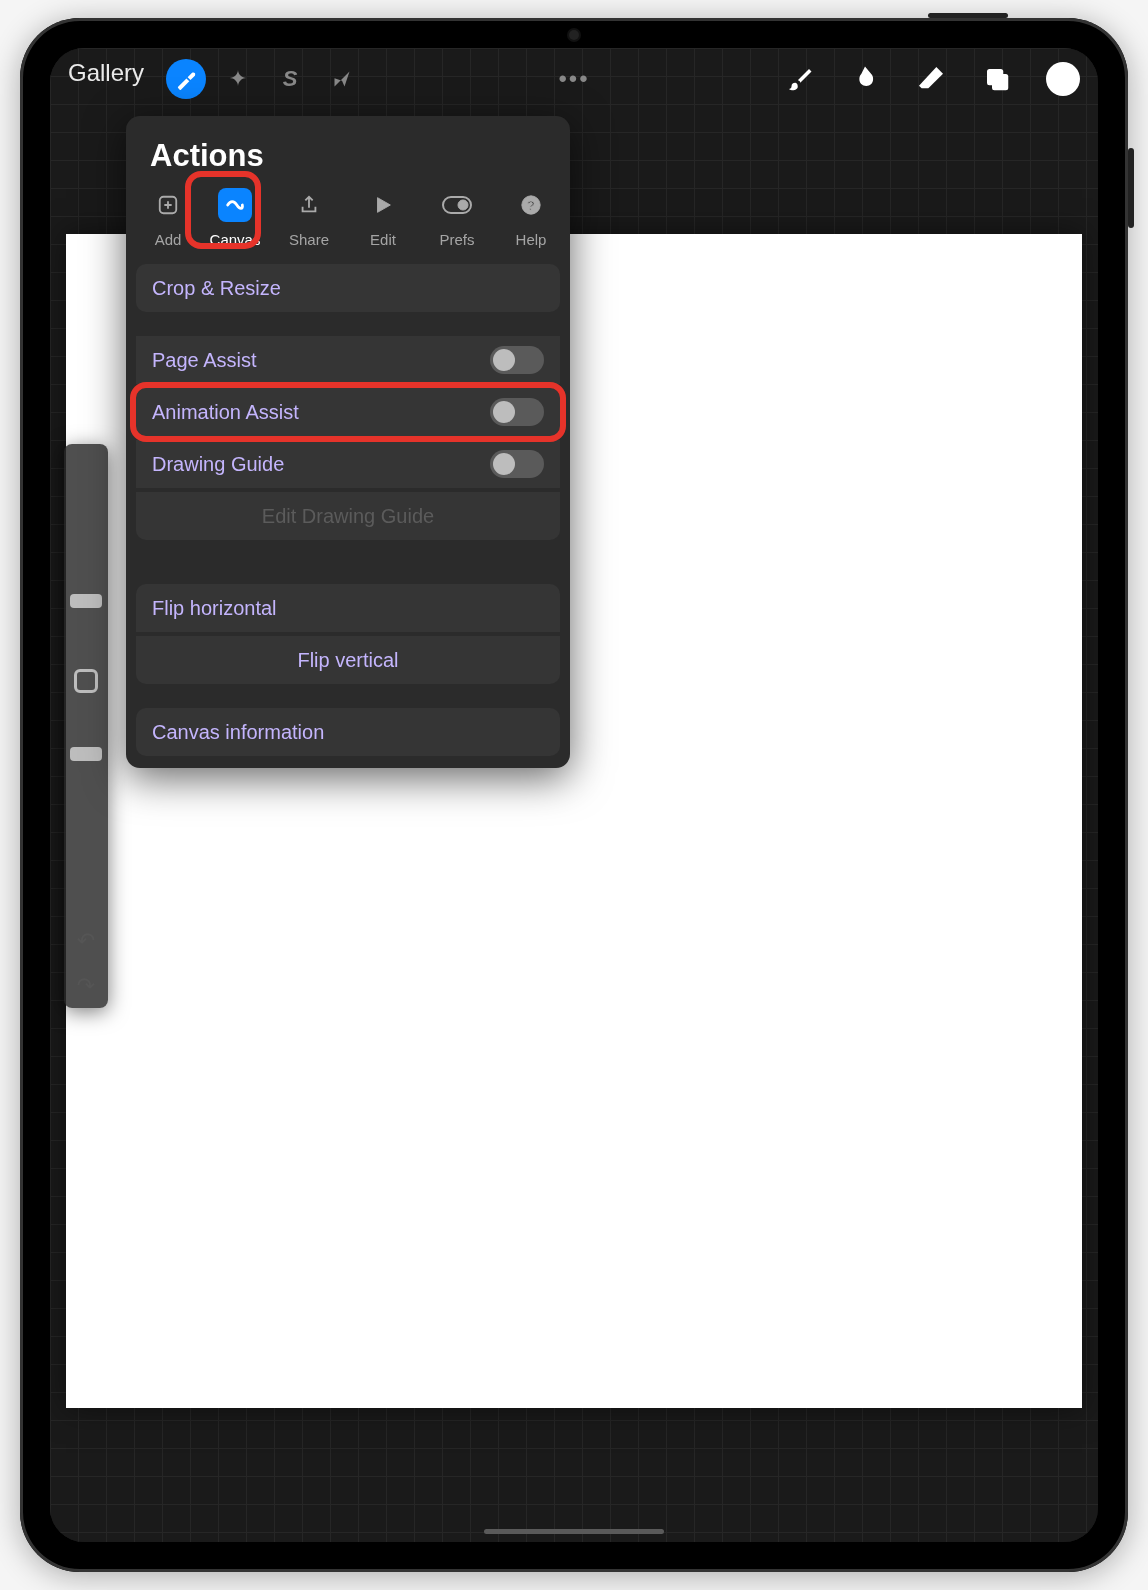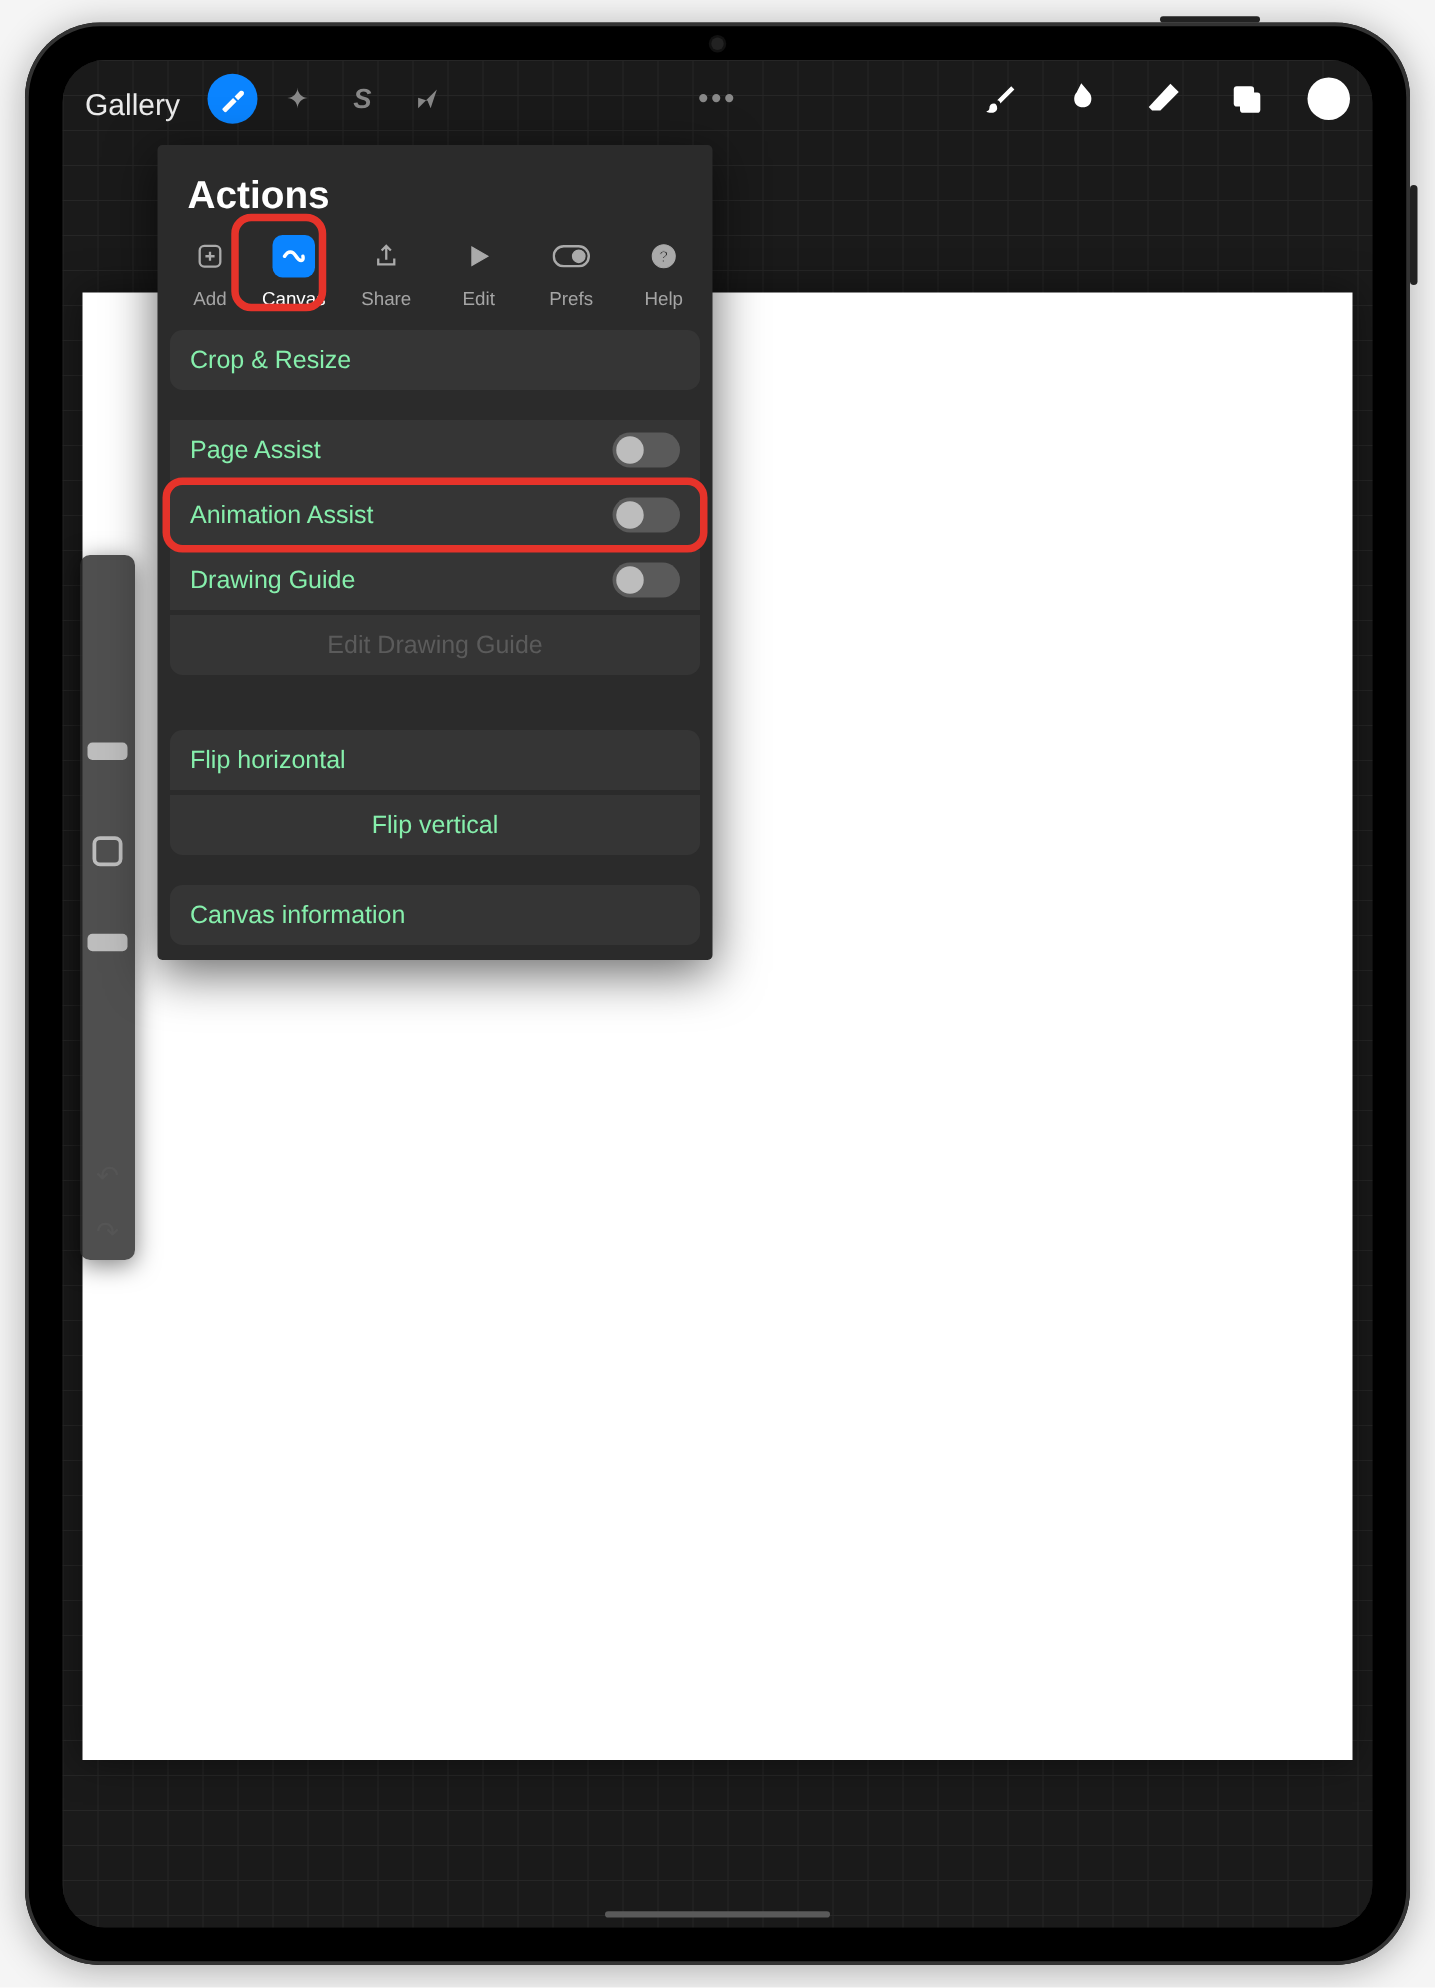--- a/index.html
+++ b/index.html
@@ -60,21 +60,21 @@
   }
   .toolbar {
     position: absolute;
     left: 0; right: 0; top: 0;
     height: 62px;
     display: flex;
     align-items: center;
     padding: 0 18px;
     z-index: 10;
   }
-  .toolbar-left { display: flex; align-items: flex-end; gap: 12px; }
+  .toolbar-left { display: flex; align-items: flex-start; gap: 12px; }
   .gallery {
     color: #eaeaea;
     font-size: 24px;
     font-weight: 500;
     margin-right: 10px;
     cursor: pointer;
   }
   .tool-btn {
     width: 40px; height: 40px;
     border-radius: 20px;
@@ -156,21 +156,21 @@
     justify-content:space-around;
     color:#555;
   }
   .undo-redo { font-size: 22px; color: #555; cursor:pointer;}
   .panel {
     position: absolute;
     left: 76px;
     top: 68px;
     width: 444px;
     background: #2b2b2b;
-    border-radius: 4px;
+    border-radius: 14px;
     z-index: 30;
     box-shadow: 0 10px 40px rgba(0,0,0,0.6);
     overflow: visible;
   }
   .panel-header {
     padding: 22px 24px 14px 24px;
   }
   .panel-title {
     color: #fff;
     font-size: 31px;
@@ -212,21 +212,21 @@
     display: flex;
     flex-direction: column;
     gap: 4px;
   }
   .row {
     background: #353535;
     height: 48px;
     display:flex;
     align-items:center;
     padding: 0 16px;
-    color: #86efac;
+    color: #c4b5fd;
     font-size: 20px;
     cursor: pointer;
     position: relative;
   }
   .row.disabled { color: #5b5b5b; cursor: default; }
   .row.first-of-group { border-top-left-radius: 10px; border-top-right-radius: 10px; }
   .row.last-of-group { border-bottom-left-radius: 10px; border-bottom-right-radius: 10px; justify-content: center; }
   .row.only { border-radius: 10px; }
   .group-gap { height: 16px; }
   .toggle {

